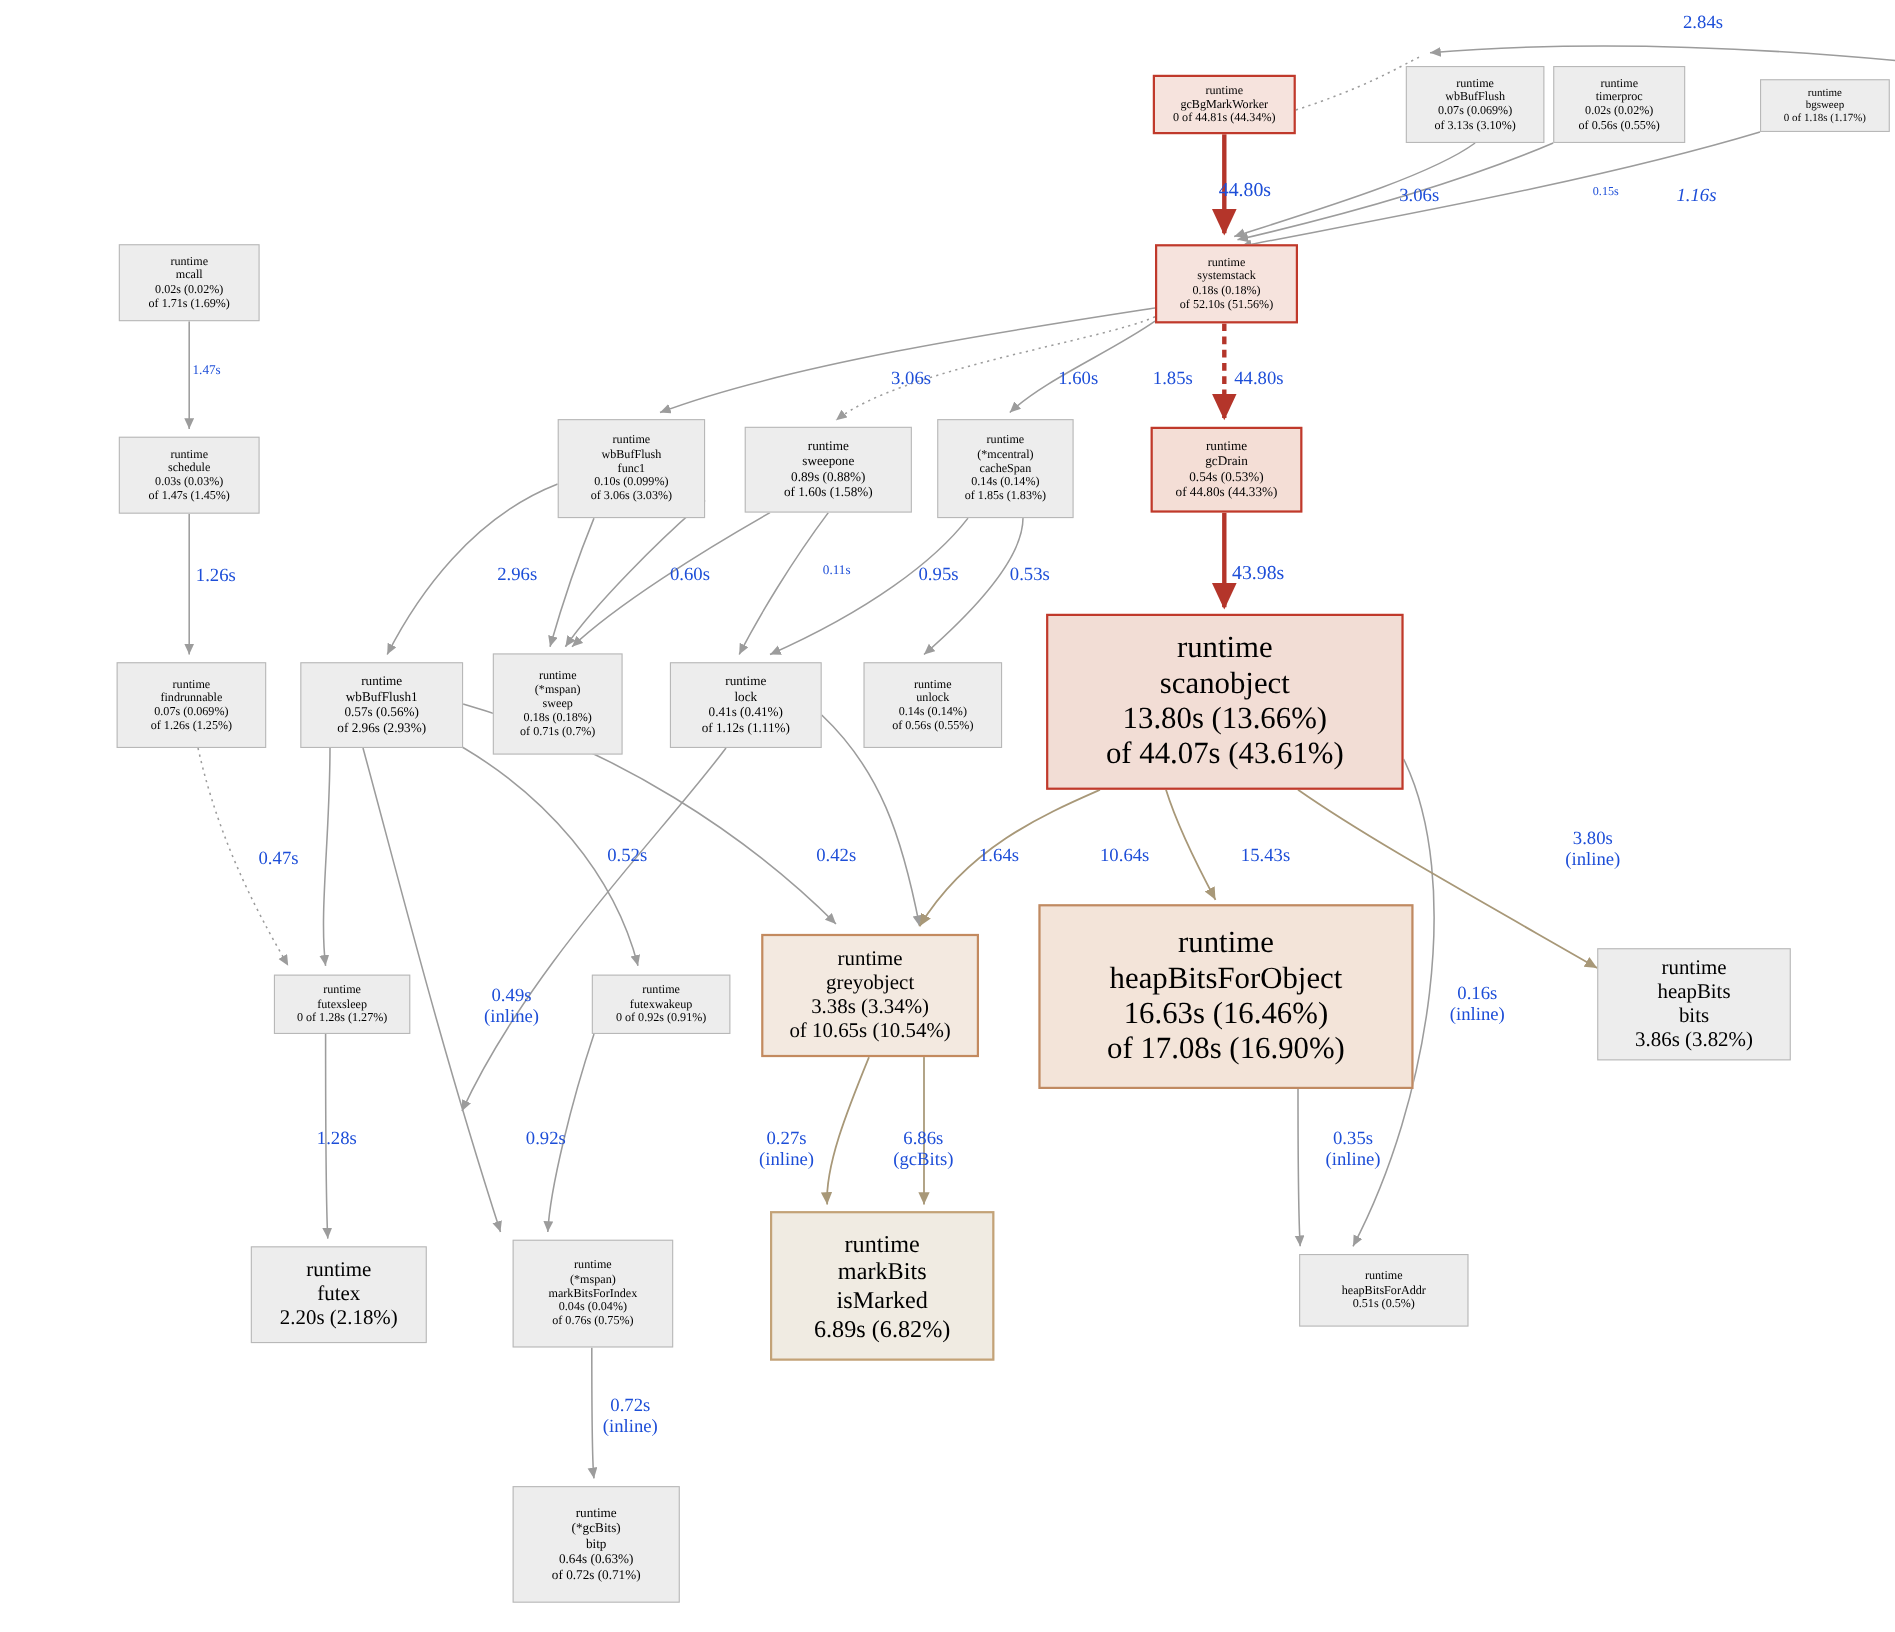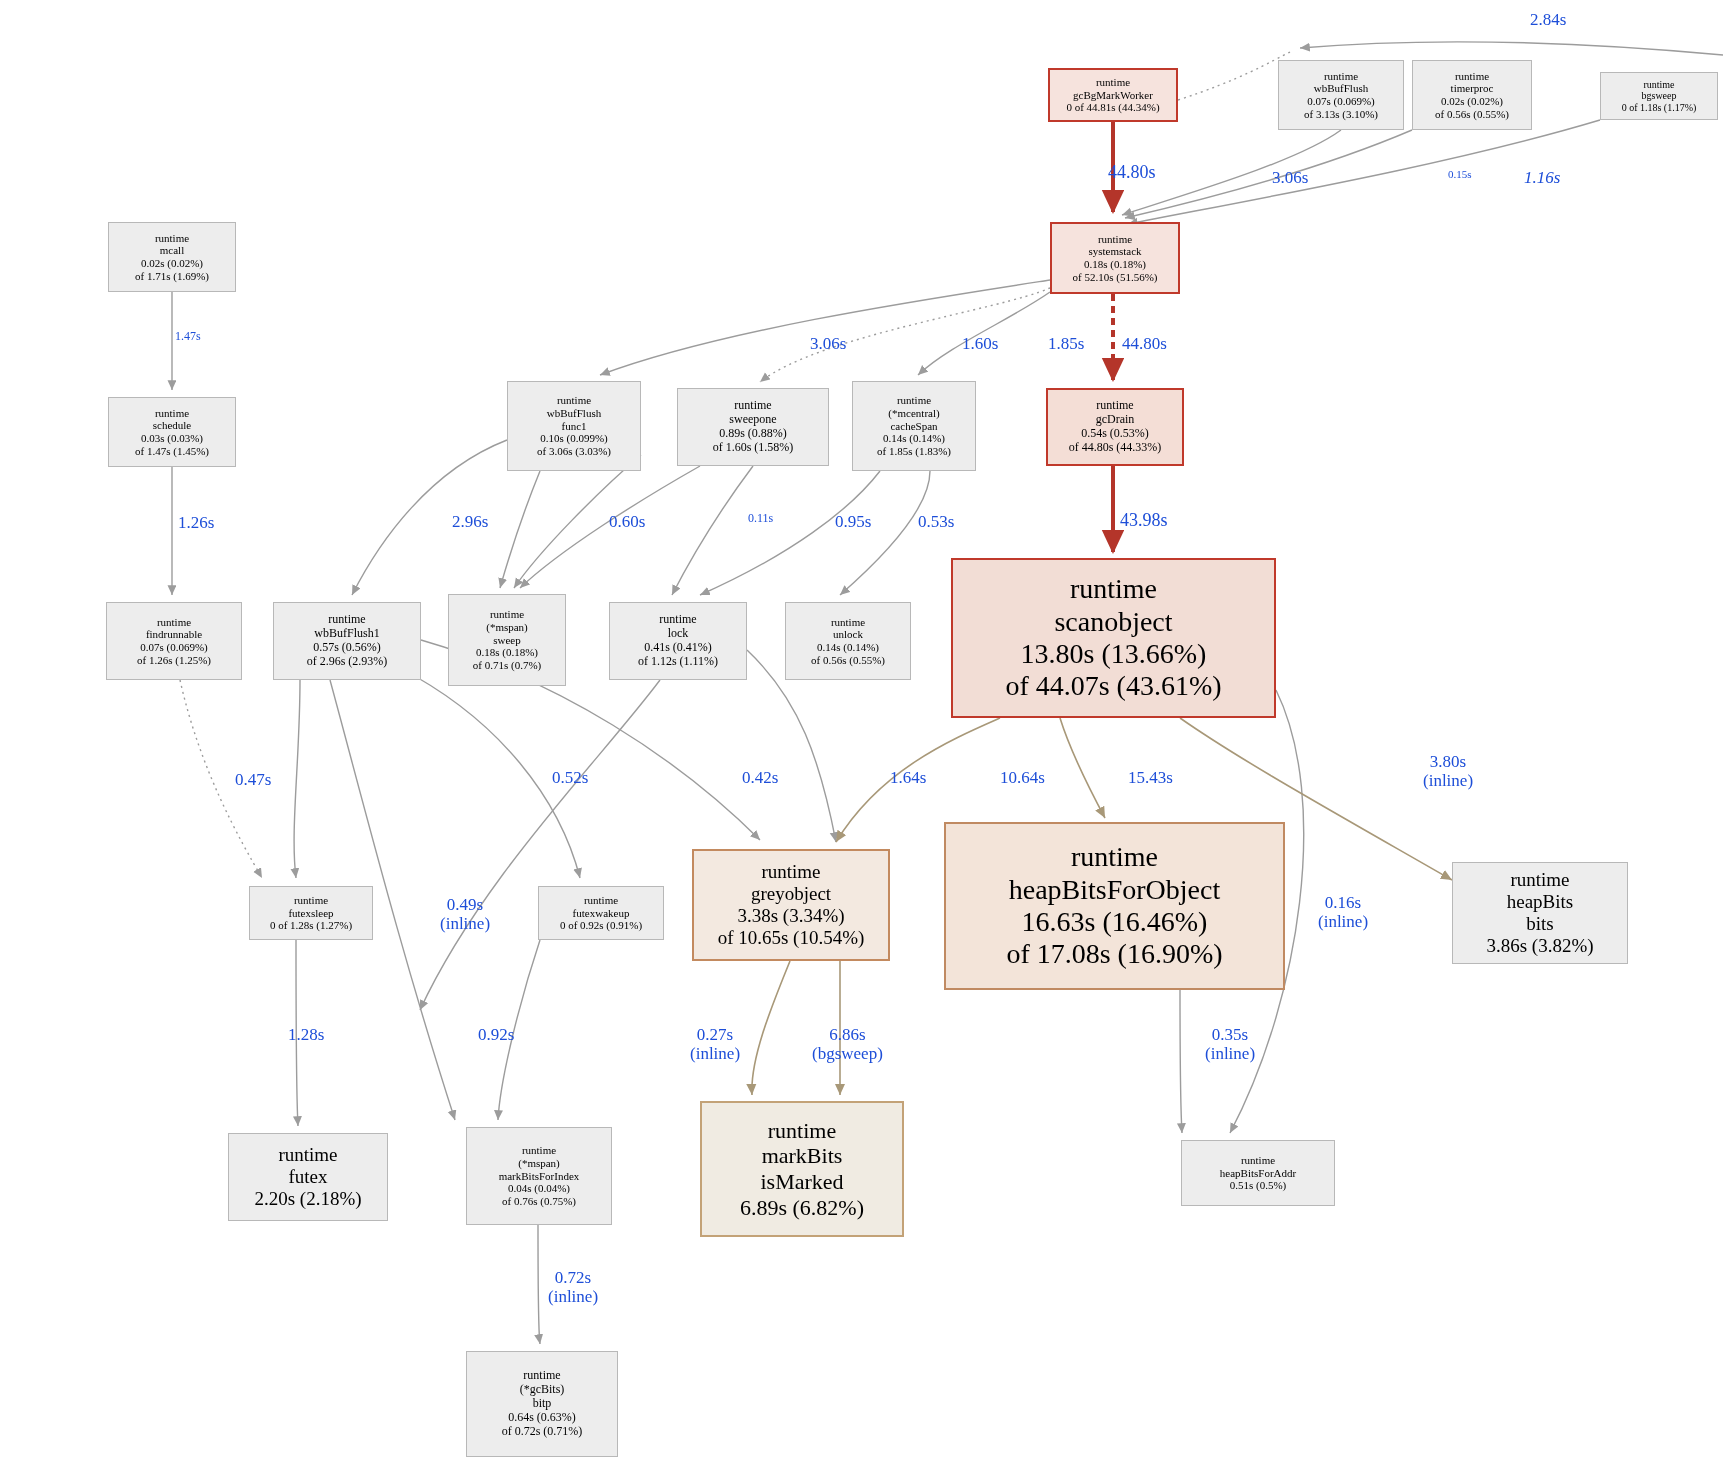--- a/index.html
+++ b/index.html
@@ -337,19 +337,19 @@
 (inline)</div>
   <div class="edge-label" style="left:440px;top:895px;font-size:17px;">0.49s
 (inline)</div>
   <div class="edge-label" style="left:1318px;top:893px;font-size:17px;">0.16s
 (inline)</div>
   <div class="edge-label" style="left:288px;top:1025px;font-size:17px;">1.28s</div>
   <div class="edge-label" style="left:478px;top:1025px;font-size:17px;">0.92s</div>
   <div class="edge-label" style="left:690px;top:1025px;font-size:17px;">0.27s
 (inline)</div>
   <div class="edge-label" style="left:812px;top:1025px;font-size:17px;">6.86s
-(bgsweep)</div>
+(gcBits)</div>
   <div class="edge-label" style="left:1205px;top:1025px;font-size:17px;">0.35s
 (inline)</div>
   <div class="edge-label" style="left:548px;top:1268px;font-size:17px;">0.72s
 (inline)</div>
 
 </div>
 
 </body></html>

